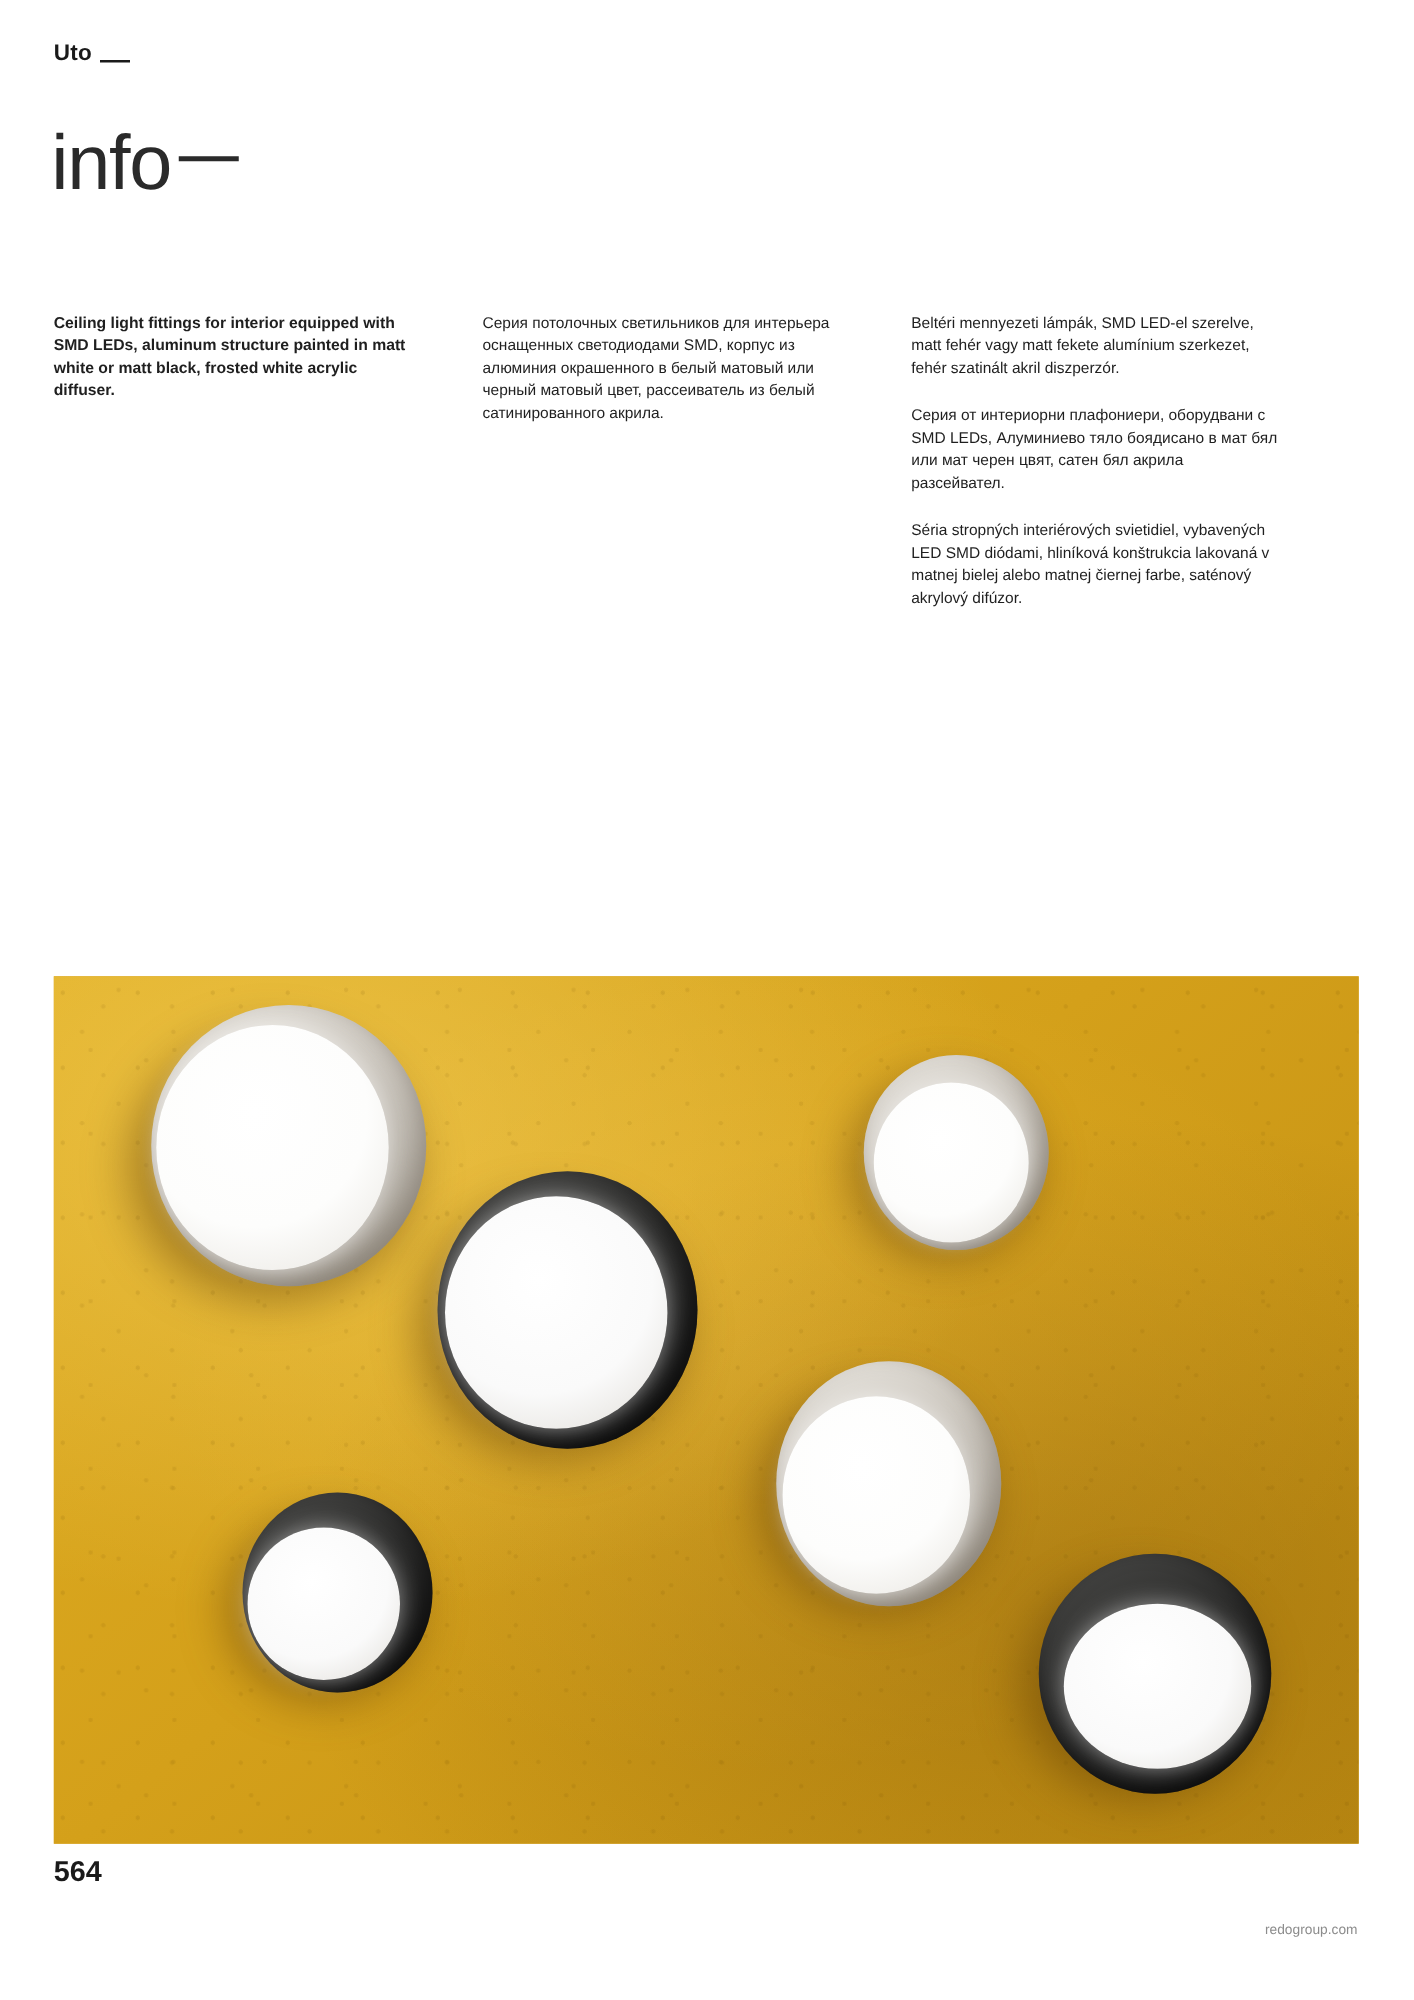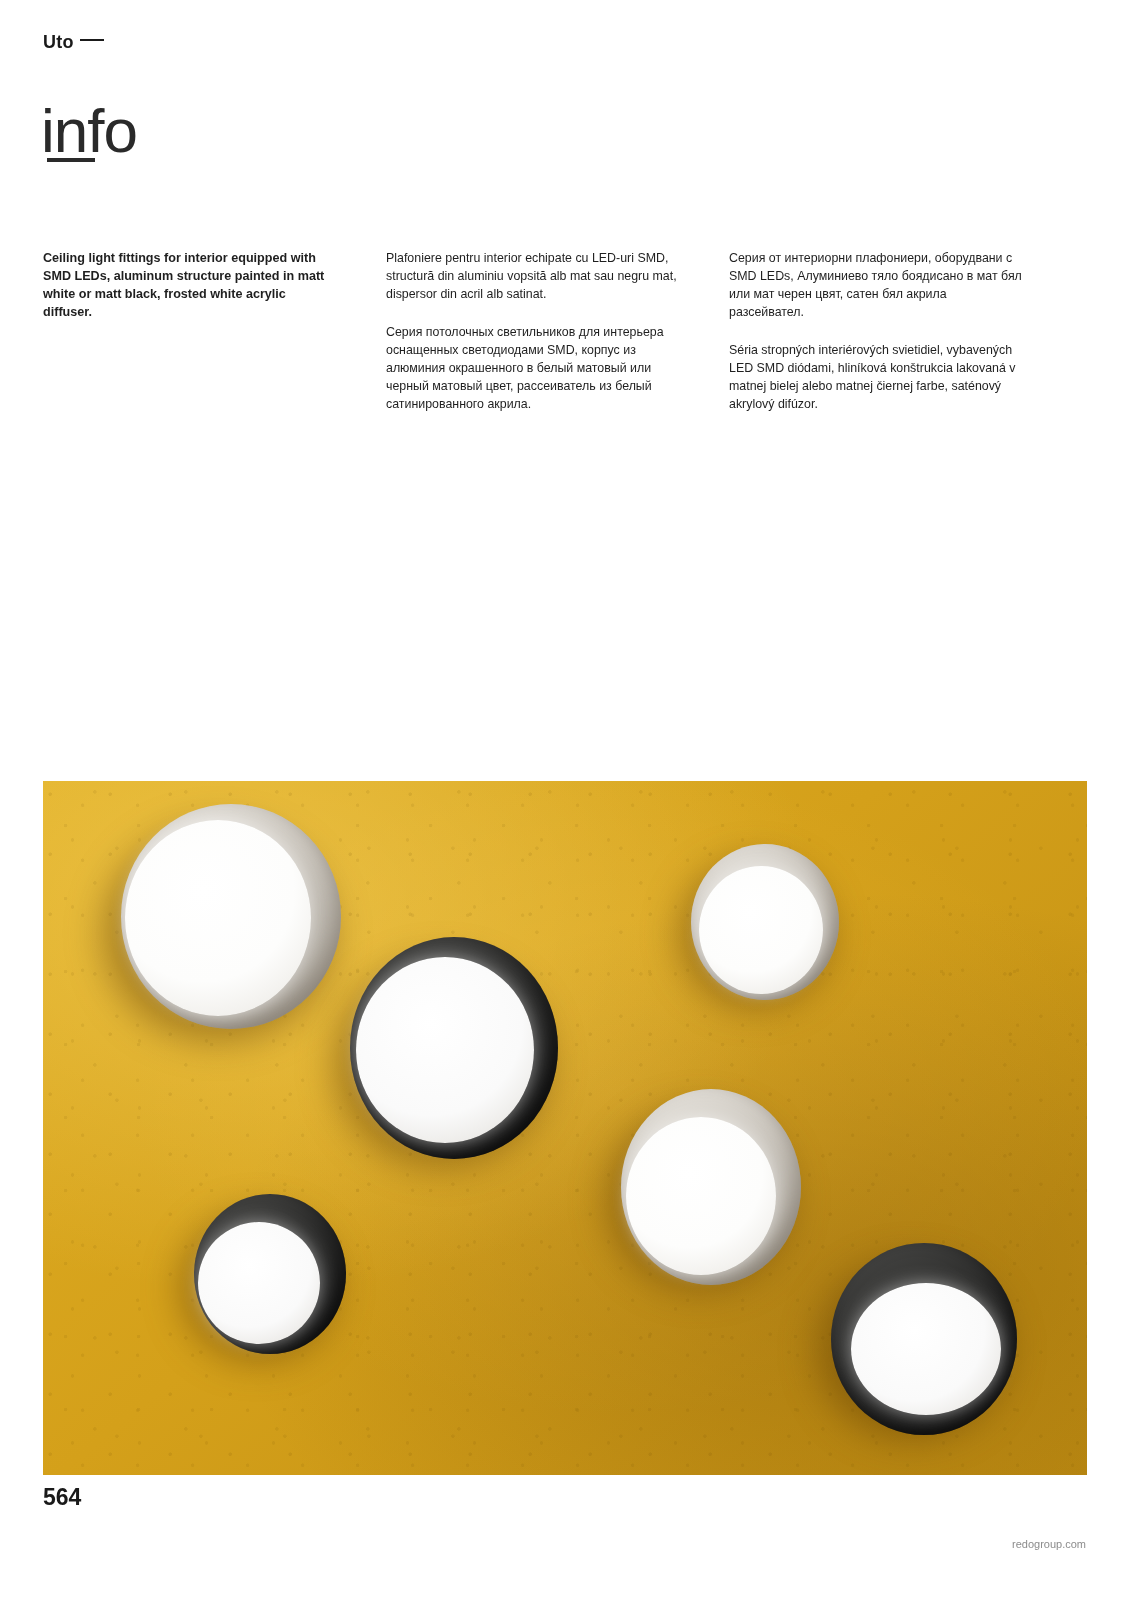--- a/index.html
+++ b/index.html
@@ -25,21 +25,21 @@
   
   .brand {
     position: absolute;
     left: 43px;
     top: 32px;
     font-size: 18px;
     font-weight: 700;
     letter-spacing: 0.2px;
     color: #1a1a1a;
     display: flex;
-    align-items: center;
+    align-items: flex-end;
     gap: 6px;
   }
   .brand .brand-rule {
     display: inline-block;
     width: 24px;
     height: 2px;
     background: #1a1a1a;
     position: relative;
     top: -3px;
   }
@@ -48,22 +48,21 @@
   .title {
     position: absolute;
     left: 41px;
     top: 100px;
     font-size: 62px;
     font-weight: 300;
     letter-spacing: -1px;
     color: #2a2a2a;
     line-height: 1;
     display: flex;
-    align-items: flex-start;
-    flex-direction: column;
+    align-items: center;
   }
   .title .title-rule {
     display: inline-block;
     width: 48px;
     height: 4px;
     background: #2a2a2a;
     margin-left: 6px;
     position: relative;
     top: -4px;
   }
@@ -199,25 +198,25 @@
     <span class="title-rule"></span>
   </div>
 
   <div class="columns">
 
     <div class="col first">
       <p>Ceiling light fittings for interior equipped with SMD LEDs, aluminum structure painted in matt white or matt black, frosted white acrylic diffuser.</p>
     </div>
 
     <div class="col">
-      <p>Plafoniere pentru interior echipate cu LED-uri SMD, structură din aluminiu vopsită alb mat sau negru mat, dispersor din acril alb satinat.</p>
       <p>Серия потолочных светильников для интерьера оснащенных светодиодами SMD, корпус из алюминия окрашенного в белый матовый или черный матовый цвет, рассеиватель из белый сатинированного акрила.</p>
     </div>
 
     <div class="col">
+      <p>Beltéri mennyezeti lámpák, SMD LED-el szerelve, matt fehér vagy matt fekete alumínium szerkezet, fehér szatinált akril diszperzór.</p>
       <p>Серия от интериорни плафониери, оборудвани с SMD LEDs, Алуминиево тяло боядисано в мат бял или мат черен цвят, сатен бял акрила разсейвател.</p>
       <p>Séria stropných interiérových svietidiel, vybavených LED SMD diódami, hliníková konštrukcia lakovaná v matnej bielej alebo matnej čiernej farbe, saténový akrylový difúzor.</p>
     </div>
 
   </div>
 
   <div class="photo">
     <div class="bg"></div>
     <div class="grain"></div>
 

